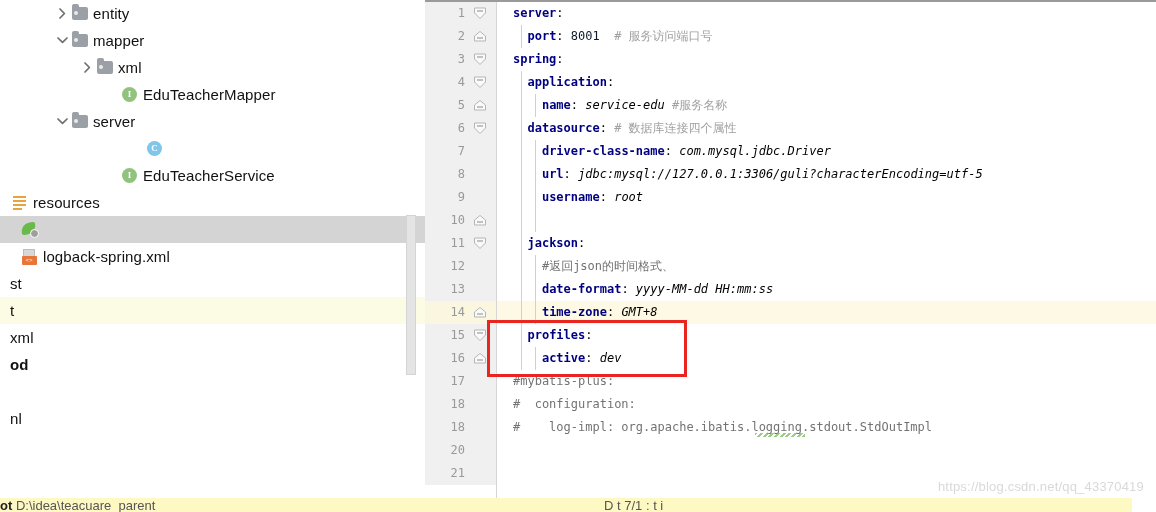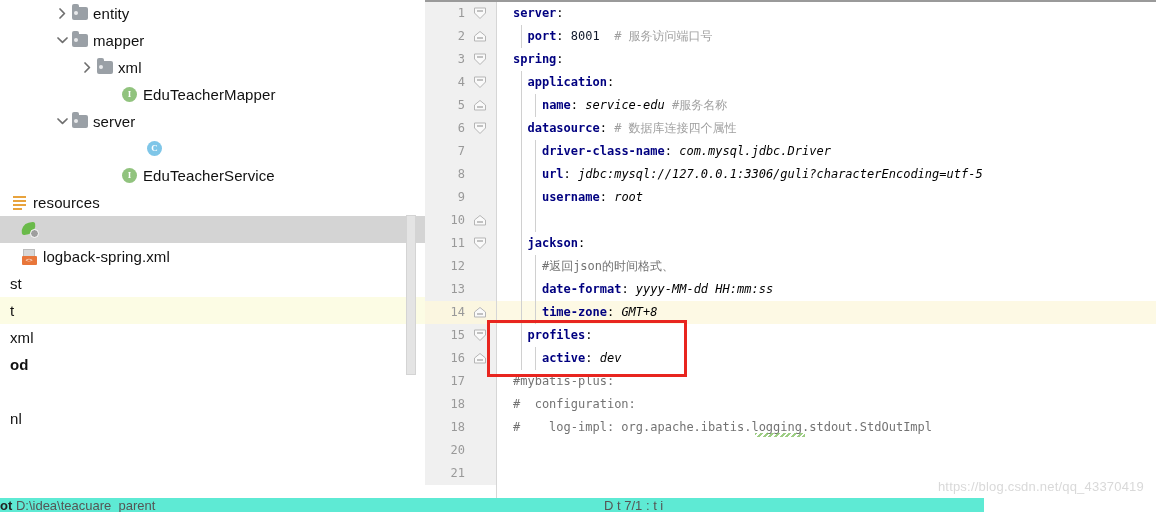--- a/index.html
+++ b/index.html
@@ -182,22 +182,22 @@
 
   
   #watermark {
     position:absolute; right:12px; bottom:18px;
     font-size:13px; color:#d9d9d9; letter-spacing:0.2px;
     font-family:"Liberation Sans", sans-serif;
   }
 
   
   #status-strip {
-    position:absolute; left:0; bottom:0; width:984px; height:14px;
-    background:#5eead4; overflow:hidden;
+    position:absolute; left:0; bottom:0; width:1132px; height:14px;
+    background:#fef9c3; overflow:hidden;
   }
   #status-left {
     position:absolute; left:0; top:0; font-size:13px; color:#555;
     font-family:"Liberation Sans", sans-serif; white-space:nowrap;
   }
   #status-left .bold { font-weight:bold; color:#222; }
   #status-right {
     position:absolute; left:604px; top:0; font-size:13px; color:#555;
     font-family:"Liberation Sans", sans-serif; white-space:nowrap;
   }

